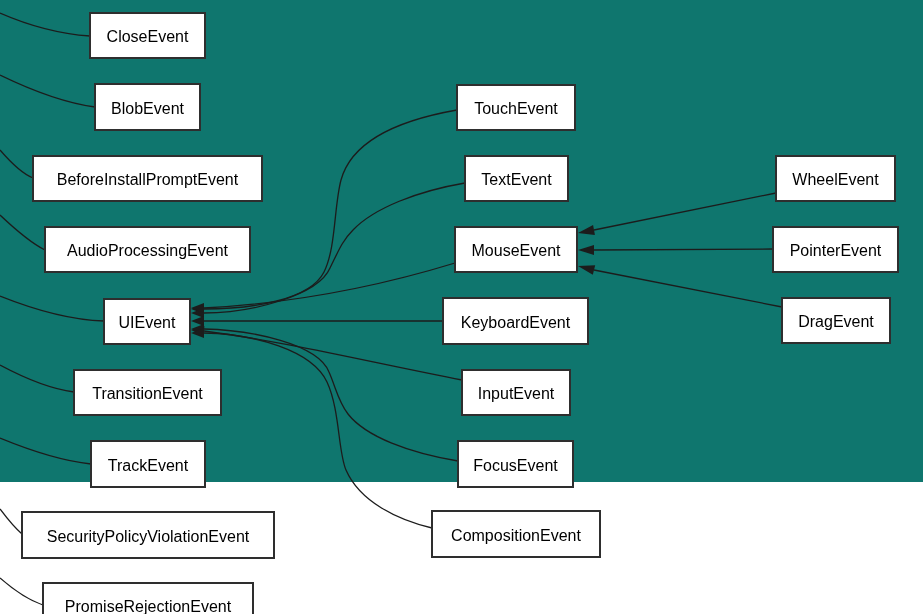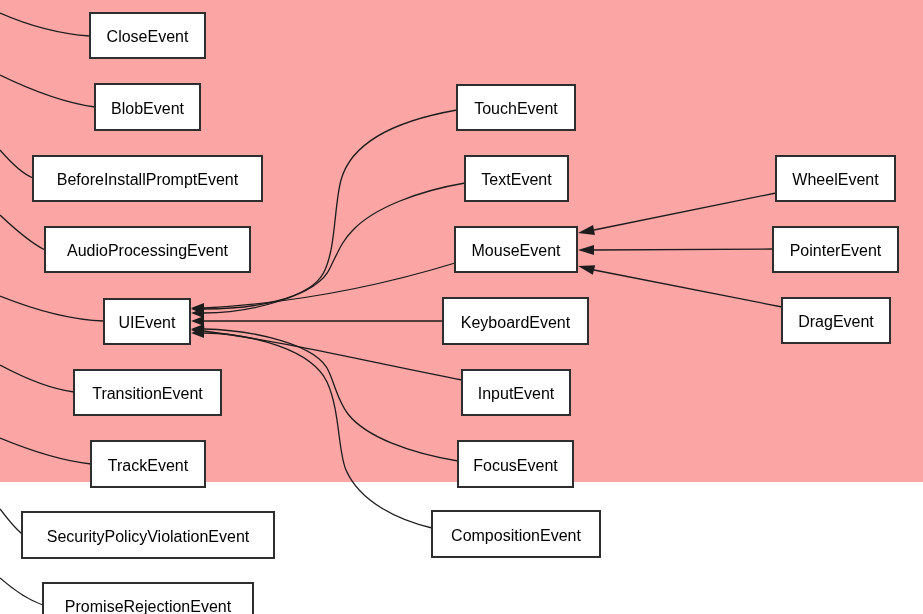--- a/index.html
+++ b/index.html
@@ -8,21 +8,21 @@
     background: #ffffff;
     width: 923px;
     height: 614px;
     overflow: hidden;
     font-family: "Liberation Sans", sans-serif;
   }
   #diagram-wrap {
     position: relative;
     width: 923px;
     height: 482px;
-    background: #fca5a5;
+    background: #0f766e;
   }
   svg text {
     font-family: "Liberation Sans", sans-serif;
     font-size: 16px;
   }
 </style>
 </head>
 <body>
 
 <div id="diagram-wrap">

